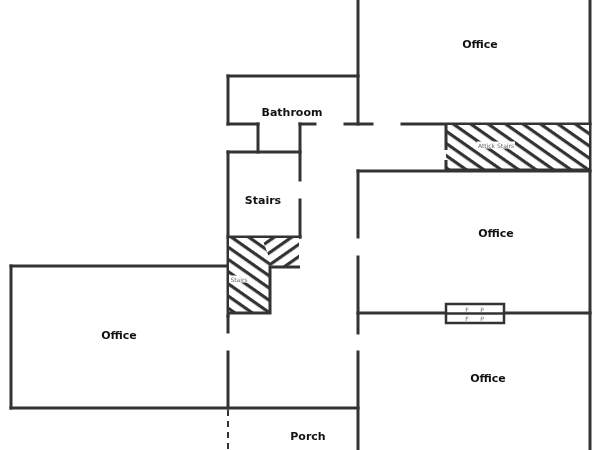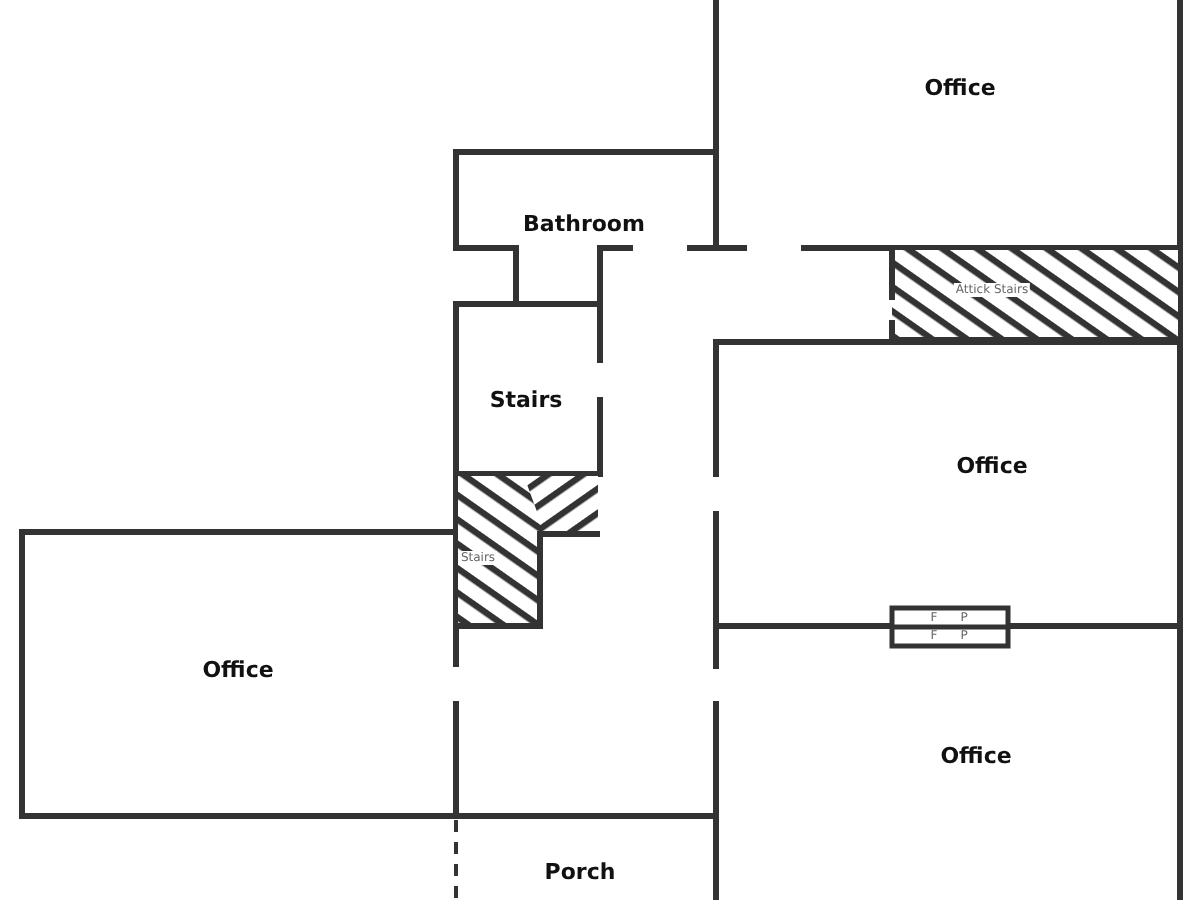--- a/index.html
+++ b/index.html
@@ -75,20 +75,20 @@
     <line x1="446" y1="313.5" x2="504" y2="313.5"></line>
   </g>
 </svg>
 
 <div class="room-label" style="left:480px;top:44px;">Office</div>
 <div class="room-label" style="left:292px;top:100px;margin-top:12px;">Bathroom</div>
 <div class="room-label" style="left:263px;top:200px;">Stairs</div>
 <div class="room-label" style="left:496px;top:233px;">Office</div>
 <div class="room-label" style="left:119px;top:335px;">Office</div>
 <div class="room-label" style="left:488px;top:378px;">Office</div>
-<div class="room-label" style="left:290px;top:436px;">Porch</div>
+<div class="room-label" style="left:308px;top:436px;">Porch</div>
 
 <div class="small-label" style="left:496px;top:145px;background:#fff;padding:0 1px;">Attick Stairs</div>
 <div class="small-label" style="left:239px;top:279px;background:#fff;padding:0 1px;">Stairs</div>
 <div class="small-label" style="left:467px;top:309px;">F</div>
 <div class="small-label" style="left:482px;top:309px;">P</div>
 <div class="small-label" style="left:467px;top:318px;">F</div>
 <div class="small-label" style="left:482px;top:318px;">P</div>
 
 </body></html>

